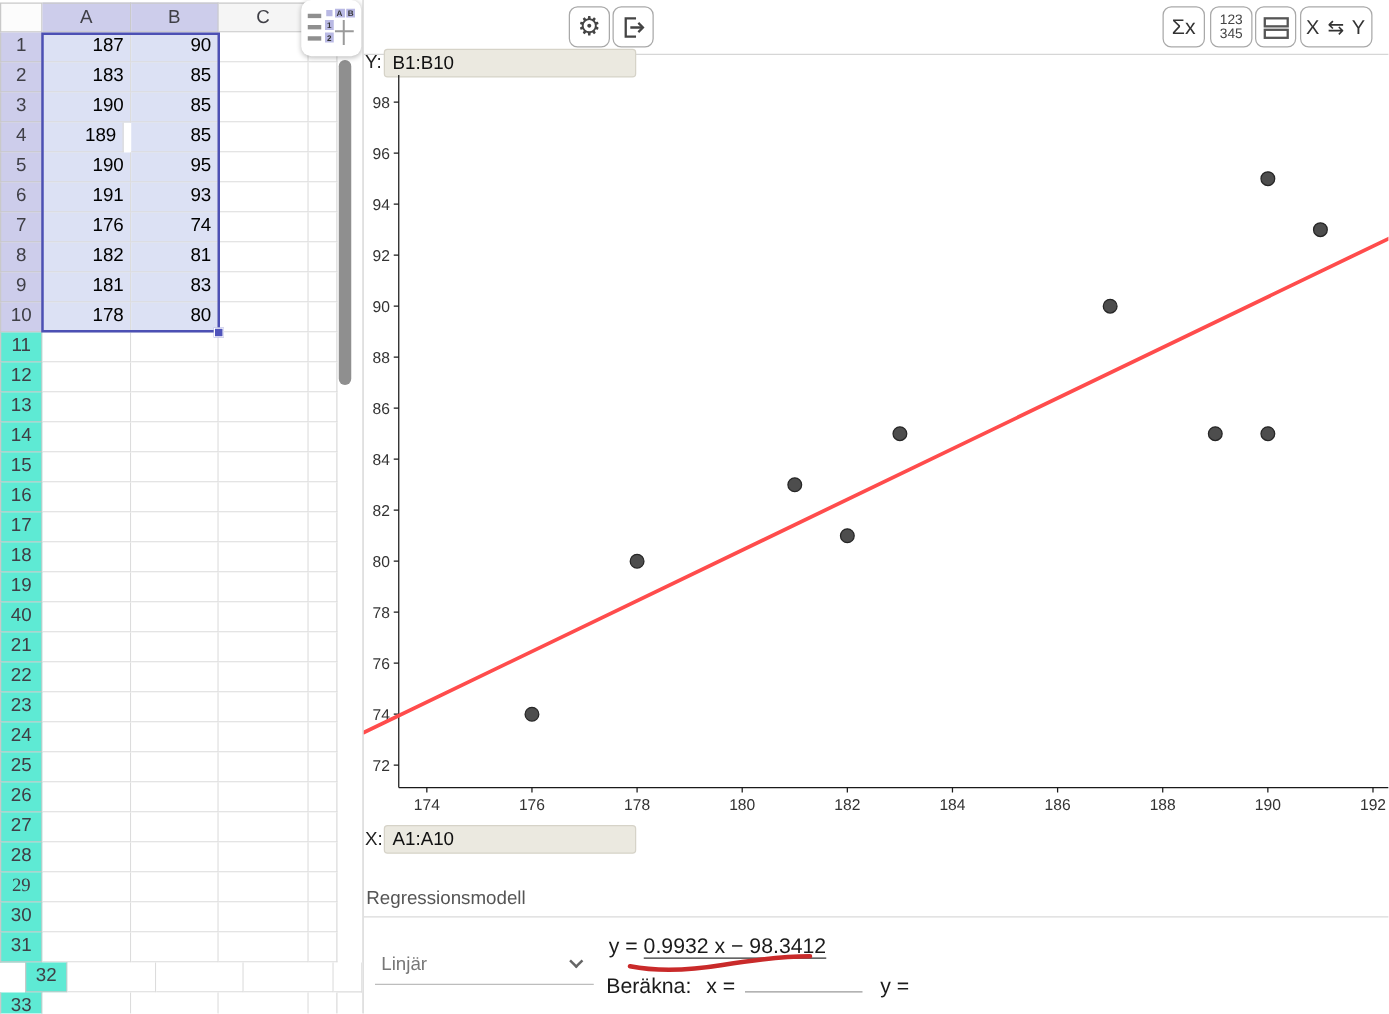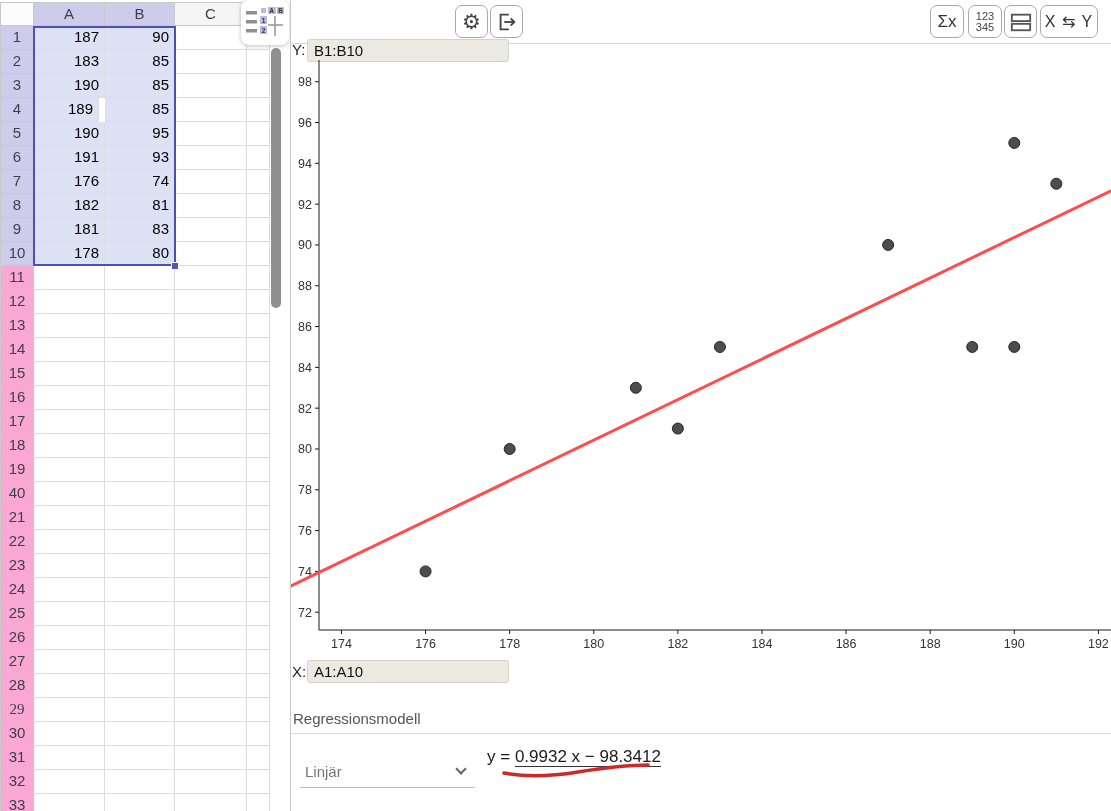--- a/index.html
+++ b/index.html
@@ -7,21 +7,21 @@
   body { font-family:"Liberation Sans","DejaVu Sans",sans-serif; color:#222; }
   .app { position:relative; width:1111px; height:811px; overflow:hidden; background:#fff; }
 
   
   .sheet-panel { position:absolute; left:0; top:0; width:291px; height:811px; border-right:1px solid #c9c9c9; background:#fff; overflow:hidden; }
   .col-headers { position:absolute; left:0; top:2px; height:24px; width:270px; }
   .chead, .corner { position:absolute; top:0; height:24px; background:#f5f5f5; border:1px solid #c9c9c9; border-left:none; font-size:15px; color:#3f3f46; text-align:center; line-height:22px; }
   .corner { left:0; width:34px; border-left:1px solid #c9c9c9; background:#fcfcfc; }
   .chead.sel-h { background:#cdcdeb; }
   .srow { position:absolute; left:0; width:270px; height:24px; }
-  .rh { position:absolute; left:0; top:0; width:34px; height:24px; background:#f9a8d4; border-left:1px solid #c9c9c9; border-right:1px solid #c9c9c9; border-bottom:1px solid #c9c9c9; font-size:15px; color:#3f3f46; text-align:center; line-height:22px; }
+  .rh { position:absolute; left:0; top:0; width:34px; height:24px; background:#5eead4; border-left:1px solid #c9c9c9; border-right:1px solid #c9c9c9; border-bottom:1px solid #c9c9c9; font-size:15px; color:#3f3f46; text-align:center; line-height:22px; }
   .rh.sel-h { background:#cdcdeb; }
   .cell { position:absolute; top:0; height:24px; border-right:1px solid #dcdcdc; border-bottom:1px solid #dcdcdc; font-size:15px; color:#000; text-align:right; padding-right:5px; line-height:22px; background:#fff; }
   .cell.selcell { background:#dce1f4; }
   .selection-overlay { position:absolute; left:33px; top:26px; width:143px; height:240px; border:2px solid #4c50b4; pointer-events:none; }
   .selection-handle { position:absolute; left:171px; top:262px; width:8px; height:8px; background:#5054bb; border:1px solid #fff; }
   .sheet-scrollbar { position:absolute; left:271px; top:48px; width:10px; height:260px; background:#8f8f8f; border-radius:5px; }
   .header-toggle-card { position:absolute; left:241px; top:0; width:48px; height:45px; background:#fff; border-radius:8px; box-shadow:0 1px 4px rgba(0,0,0,0.25); display:flex; align-items:center; justify-content:center; }
 
   
   .chart-panel { position:absolute; left:291px; top:0; width:820px; height:811px; background:#fff; }
@@ -277,21 +277,21 @@
           <div class="cell" style="left: 175px; width: 72px;"></div>
           <div class="cell" style="left: 247px; width: 23px;"></div>
         </div>
         <div class="srow" style="top: 746px;">
           <div class="rh">31</div>
           <div class="cell" style="left: 34px; width: 71px;"></div>
           <div class="cell" style="left: 105px; width: 70px;"></div>
           <div class="cell" style="left: 175px; width: 72px;"></div>
           <div class="cell" style="left: 247px; width: 23px;"></div>
         </div>
-        <div class="srow" style="top: 770px;">
+        <div class="srow" style="top: 770px; margin-left: 20px;">
           <div class="rh">32</div>
           <div class="cell" style="left: 34px; width: 71px;"></div>
           <div class="cell" style="left: 105px; width: 70px;"></div>
           <div class="cell" style="left: 175px; width: 72px;"></div>
           <div class="cell" style="left: 247px; width: 23px;"></div>
         </div>
         <div class="srow" style="top: 794px;">
           <div class="rh">33</div>
           <div class="cell" style="left: 34px; width: 71px;"></div>
           <div class="cell" style="left: 105px; width: 70px;"></div>
@@ -431,14 +431,17 @@
       <span class="lbl">Linjär</span>
       <span class="chev"></span>
     </div>
 
     <div class="equation"><span>y = </span><span class="uline">0.9932 x − 98.3412</span></div>
 
     <svg width="155" height="18" viewBox="0 0 155 18" style="position:absolute;left:209px;top:762px;">
       <path d="M4 11 Q 35 17 78 10 T 148 3" fill="none" stroke="#c92a2a" stroke-width="3.6" stroke-linecap="round"></path>
     </svg>
 
+    <div class="calc-row">
+      <span>Beräkna:</span><span class="gap1"></span><span>x =</span><span class="blank"></span><span>y =</span>
+    </div>
   </div>
 </div>
 
 </body></html>

